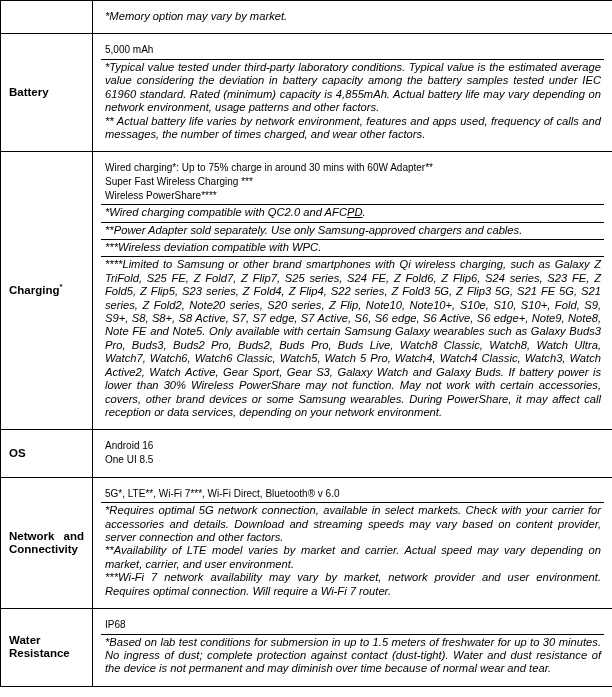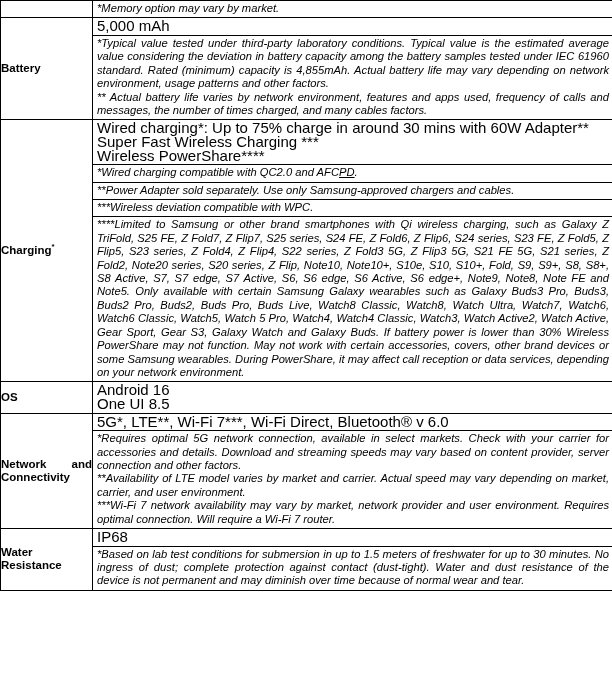--- a/index.html
+++ b/index.html
@@ -18,21 +18,21 @@
 
   table.spec-table {
     width: 612px;
     border-collapse: collapse;
     table-layout: fixed;
   }
 
   table.spec-table td {
     border: 1px solid #000000;
     vertical-align: middle;
-    padding: 0;
+    padding: 8px;
   }
 
   
   col.col-label { width: 92px; }
   col.col-value { width: 520px; }
 
   td.label-cell {
     font-weight: bold;
     font-size: 11.5px;
     line-height: 13px;
@@ -52,21 +52,21 @@
   }
 
   
   .subrow {
     border-bottom: 1px solid #000000;
     padding: 1px 3px 2px 4px;
   }
   .subrow:last-child { border-bottom: none; }
 
   .plain-text {
-    font-size: 15px;
+    font-size: 10px;
     line-height: 13.6px;
     font-style: normal;
   }
   .note-text {
     font-size: 11.2px;
     line-height: 13.4px;
     font-style: italic;
     text-align: justify;
   }
 
@@ -92,21 +92,21 @@
         </td>
       </tr>
       <tr>
         <td class="label-cell plain"><span>Battery</span></td>
         <td class="value-cell">
           <div class="subrow plain-text">
             <div>5,000 mAh</div>
           </div>
           <div class="subrow note-text">
             <div>*Typical value tested under third-party laboratory conditions. Typical value is the estimated average value considering the deviation in battery capacity among the battery samples tested under IEC 61960 standard. Rated (minimum) capacity is 4,855mAh. Actual battery life may vary depending on network environment, usage patterns and other factors.</div>
-            <div>** Actual battery life varies by network environment, features and apps used, frequency of calls and messages, the number of times charged, and many cables factors.</div>
+            <div>** Actual battery life varies by network environment, features and apps used, frequency of calls and messages, the number of times charged, and wear other factors.</div>
           </div>
         </td>
       </tr>
       <tr>
         <td class="label-cell plain"><span>Charging</span><span class="sup">*</span></td>
         <td class="value-cell">
           <div class="subrow plain-text">
             <div>Wired charging*: Up to 75% charge in around 30 mins with 60W Adapter**</div>
             <div>Super Fast Wireless Charging ***</div>
             <div>Wireless PowerShare****</div>

